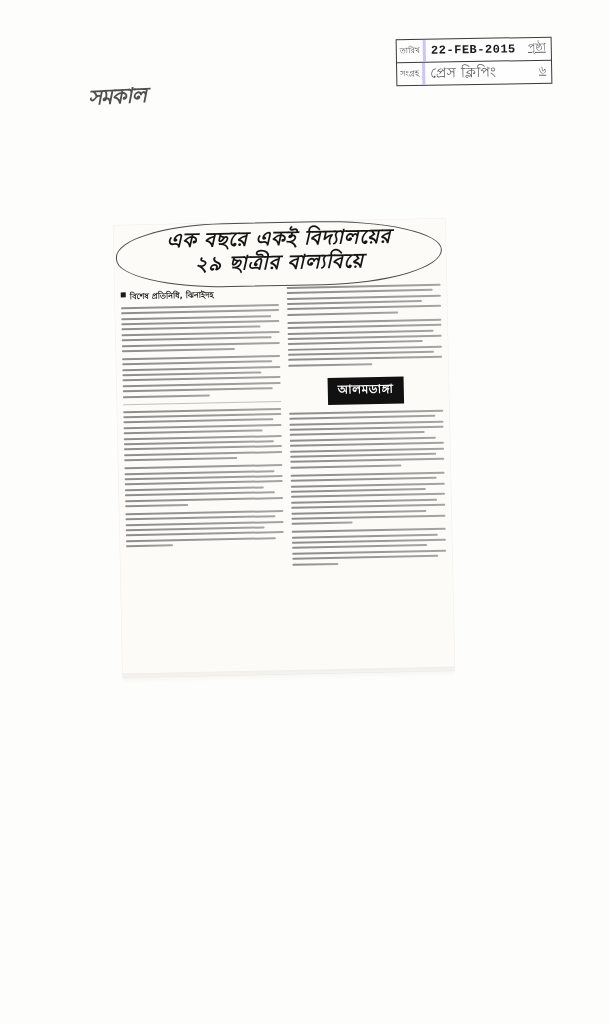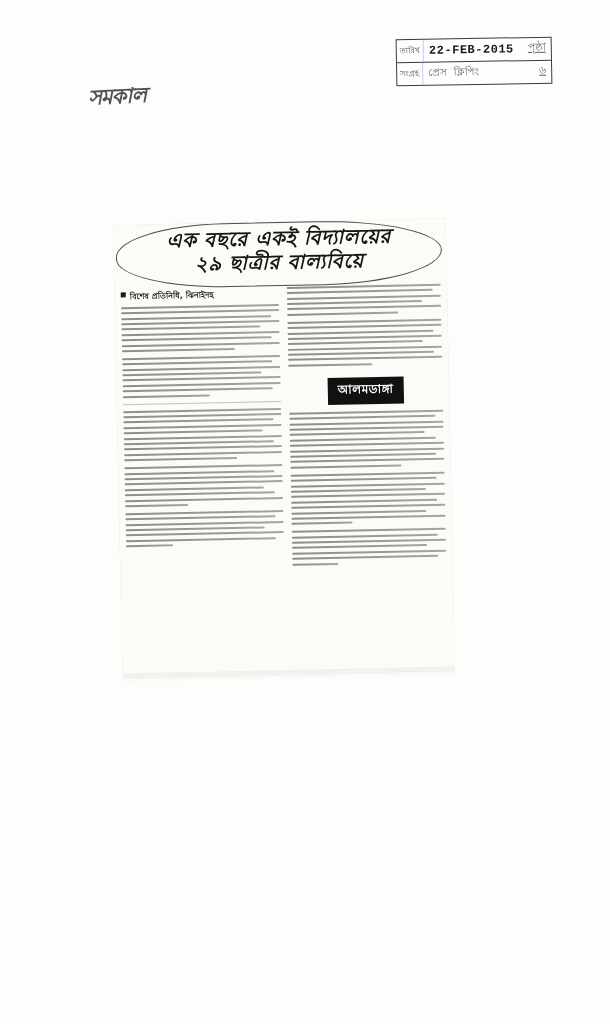--- a/index.html
+++ b/index.html
@@ -62,37 +62,37 @@
     color: #222;
     white-space: nowrap;
     overflow: hidden;
   }
   .stamp .row.top { border-bottom: 1px solid #3a3a3a; }
   .stamp .cell-label {
     font-family: "DejaVu Sans", sans-serif;
     font-size: 8px;
     opacity: .8;
     padding-right: 3px;
-    border-right: 1px solid #c4b5fd;
+    border-right: 3px solid #c4b5fd;
     height: 100%;
     display: flex;
     align-items: center;
   }
   .stamp .cell-value {
     font-family: "Liberation Mono", monospace;
     font-size: 12px;
     font-weight: bold;
     padding-left: 5px;
     letter-spacing: .5px;
     color: #1a1a1a;
   }
   .stamp .cell-value.small {
-    font-size: 10px;
+    font-size: 14px;
     font-weight: normal;
-    font-family: Liberation Mono, monospace;
+    font-family: Liberation Sans, sans-serif;
     opacity: .75;
   }
   .stamp .cell-tail {
     margin-left: auto;
     font-family: "Liberation Mono", monospace;
     font-size: 11px;
     opacity: .7;
     padding-right: 2px;
     text-decoration: underline;
   }

